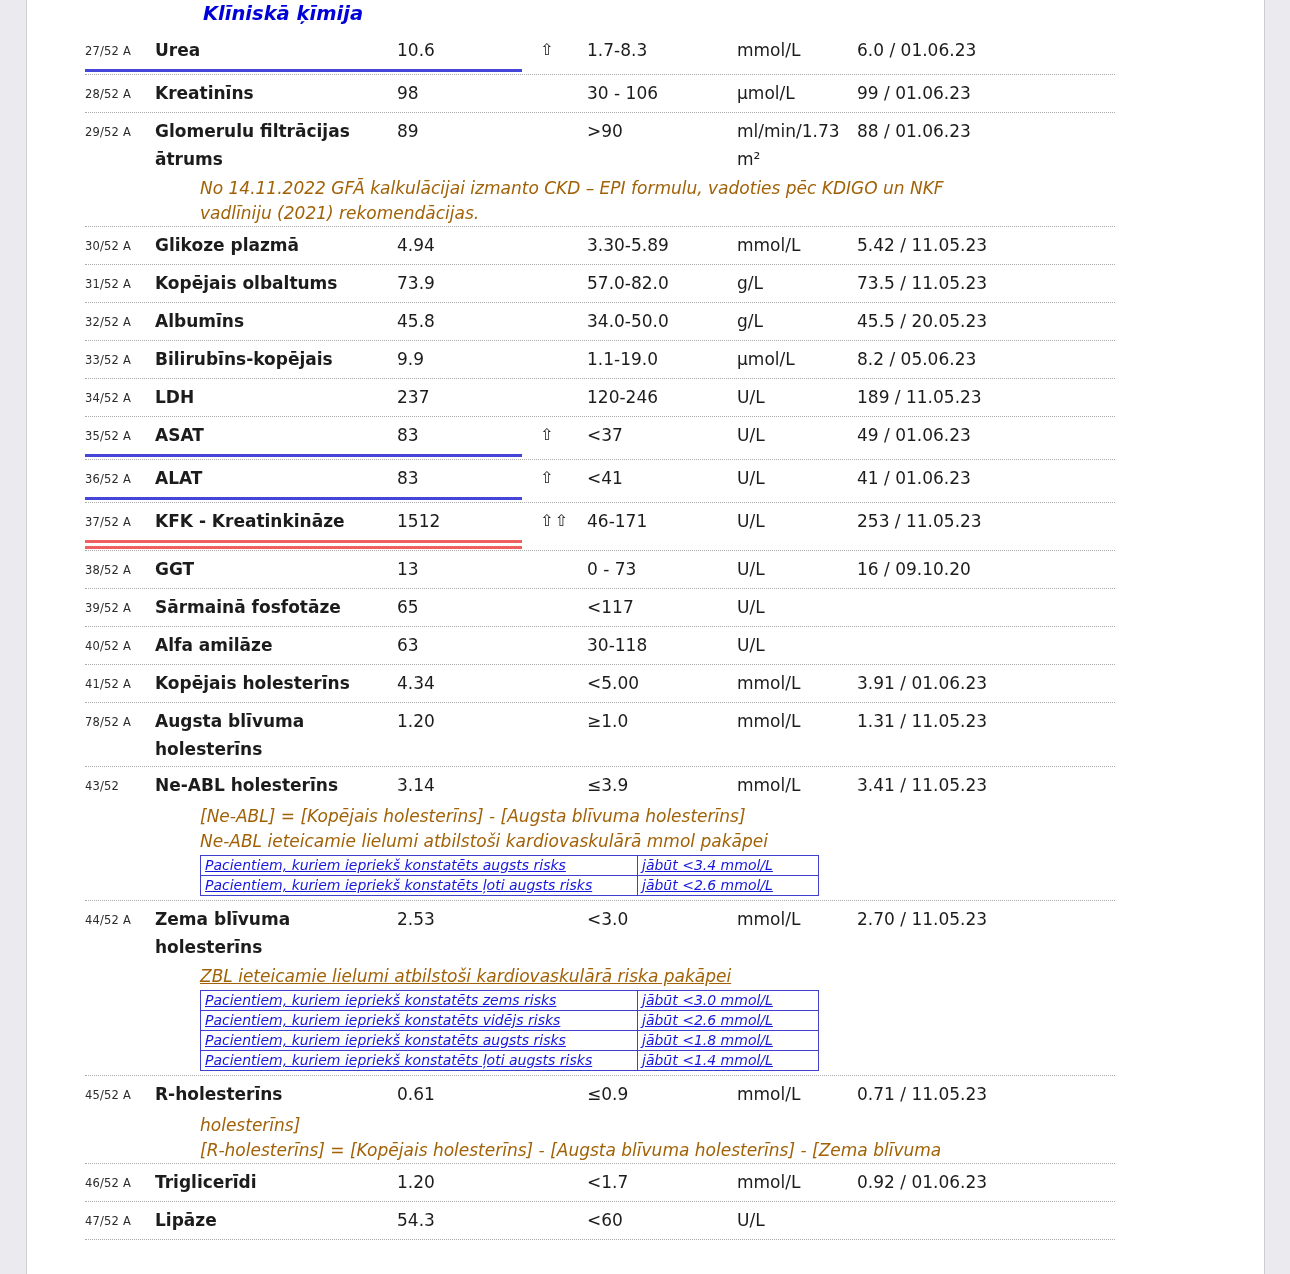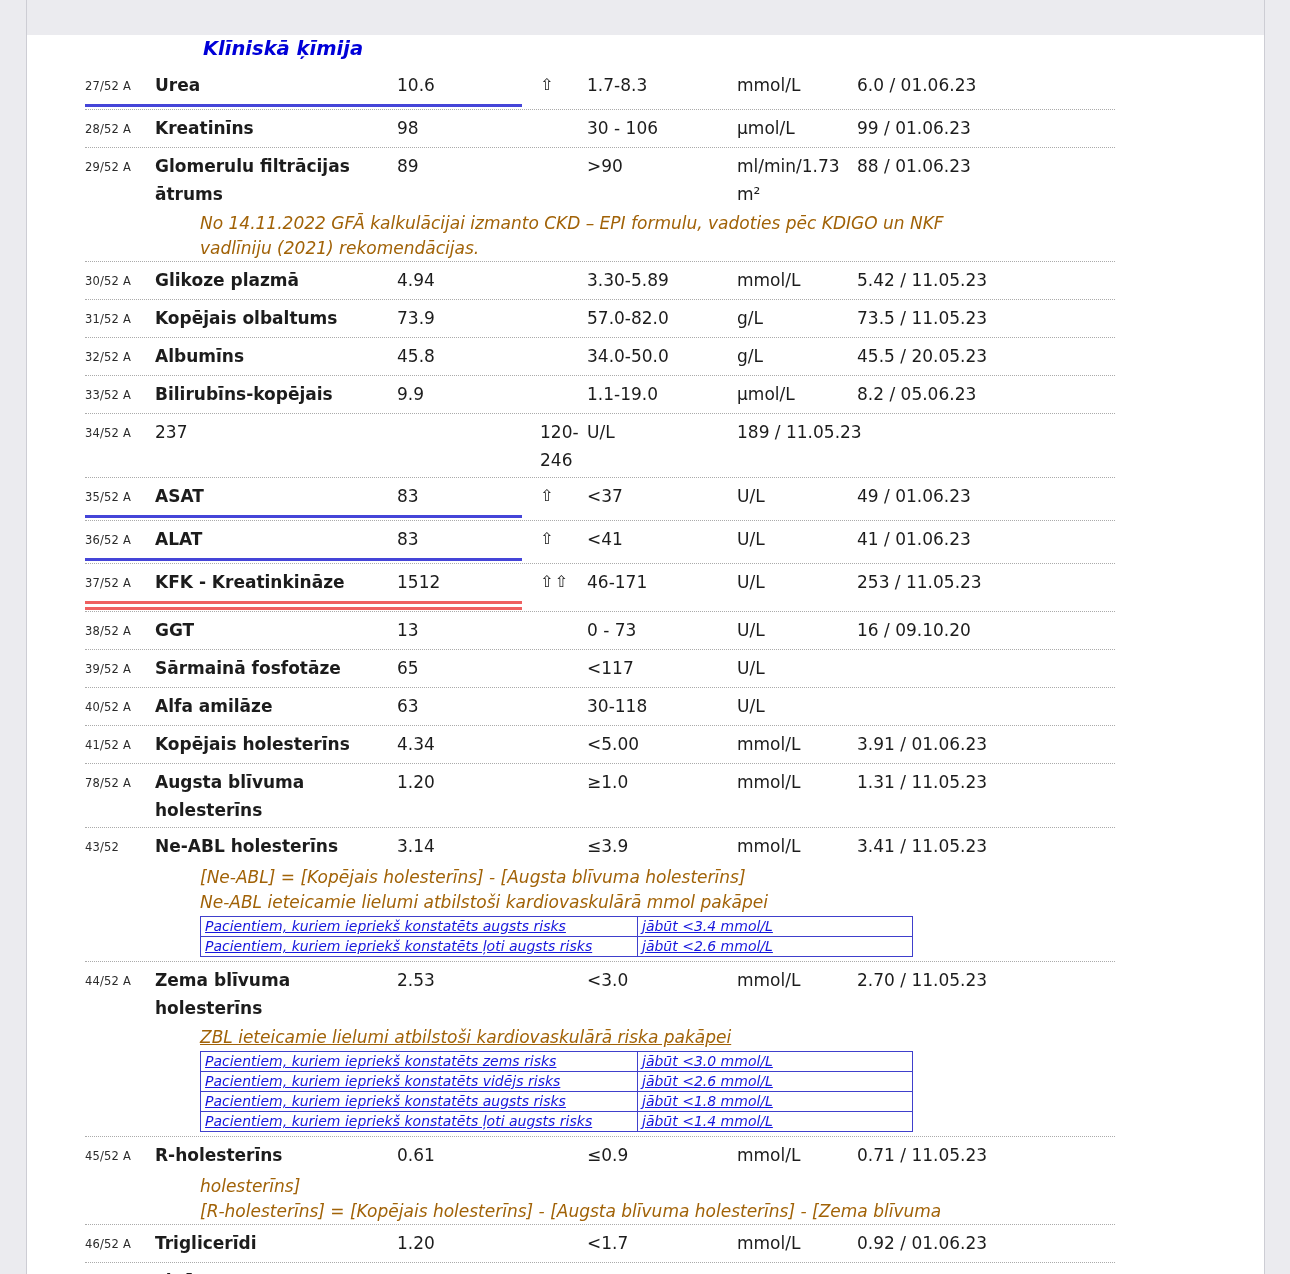--- a/index.html
+++ b/index.html
@@ -9,21 +9,20 @@
     font-family:"DejaVu Sans","Liberation Sans",sans-serif;
     color:#1c1c1c;
   }
   .viewport{position:relative;width:1290px;height:1274px;}
   .gutter{position:absolute;top:0;bottom:0;background:#ebebef;}
   .gutter.left{left:0;width:26px;border-right:1px solid #cdcdd4;}
   .gutter.right{right:0;width:25px;border-left:1px solid #cdcdd4;}
   .page{
     position:absolute;top:0;bottom:0;left:27px;width:1237px;
     background:#ffffff;
-    margin-top:35px;
   }
   .content{margin-left:58px;width:1030px;padding-top:2px;}
   .doc-title{
     margin:0 0 6px 118px;
     color:#0000d8;font-weight:bold;font-style:italic;
     font-size:19.5px;line-height:24px;
   }
   .row{display:grid;grid-template-columns:70px 242px 143px 47px 150px 120px 1fr;padding:4px 0 3px;}
   .cell{line-height:28px;font-size:17px;}
   .cell.num{font-size:11.5px;line-height:30px;color:#2b2b2b;letter-spacing:.2px;}
@@ -31,21 +30,21 @@
   .cell.unit span{display:inline-block;max-width:100px;vertical-align:top;}
   .cell.flag{font-size:16px;line-height:28px;letter-spacing:1px;color:#222;}
   .cell.prev{text-align:left;padding-right:35px;white-space:nowrap;}
   .ul-blue{width:437px;height:3px;background:#4545d8;margin:0 0 2px 0;}
   .ul-red{width:437px;height:9px;margin:0 0 1px 0;
     background:linear-gradient(#ef6060 0 3px,#ffffff 3px 6px,#ef6060 6px 9px);}
   .sep{border-top:1px dotted #ababab;height:0;}
   .notes{margin-left:115px;}
   .note-line{color:#a16207;font-style:italic;font-size:17px;line-height:25px;}
   .note-line.u{text-decoration:underline;}
-  .risk{margin:2px 0 4px 115px;width:713px;}
+  .risk{margin:2px 0 4px 115px;width:619px;}
   .risk-row{display:flex;border:1px solid #4040cc;margin-top:-1px;background:#fff;}
   .risk-cell{
     color:#1717dd;font-style:italic;font-size:14px;line-height:19px;
     text-decoration:underline;padding:0 4px;white-space:nowrap;overflow:hidden;
   }
   .risk-cell.l{flex:0 0 428px;border-right:1px solid #4040cc;}
   .risk-cell.r{flex:1;}
 </style>
 </head>
 <body>
@@ -126,20 +125,21 @@
             <div class="cell name"><span>Bilirubīns-kopējais</span></div>
             <div class="cell value">9.9</div>
             <div class="cell flag"></div>
             <div class="cell range">1.1-19.0</div>
             <div class="cell unit"><span>µmol/L</span></div>
             <div class="cell prev">8.2 / 05.06.23</div>
           </div>
           <div class="sep"></div>
           <div class="row">
             <div class="cell num">34/52 A</div>
+            <div class="cell name"><span>LDH</span></div>
             <div class="cell value">237</div>
             <div class="cell flag"></div>
             <div class="cell range">120-246</div>
             <div class="cell unit"><span>U/L</span></div>
             <div class="cell prev">189 / 11.05.23</div>
           </div>
           <div class="sep"></div>
           <div class="row">
             <div class="cell num">35/52 A</div>
             <div class="cell name"><span>ASAT</span></div>

